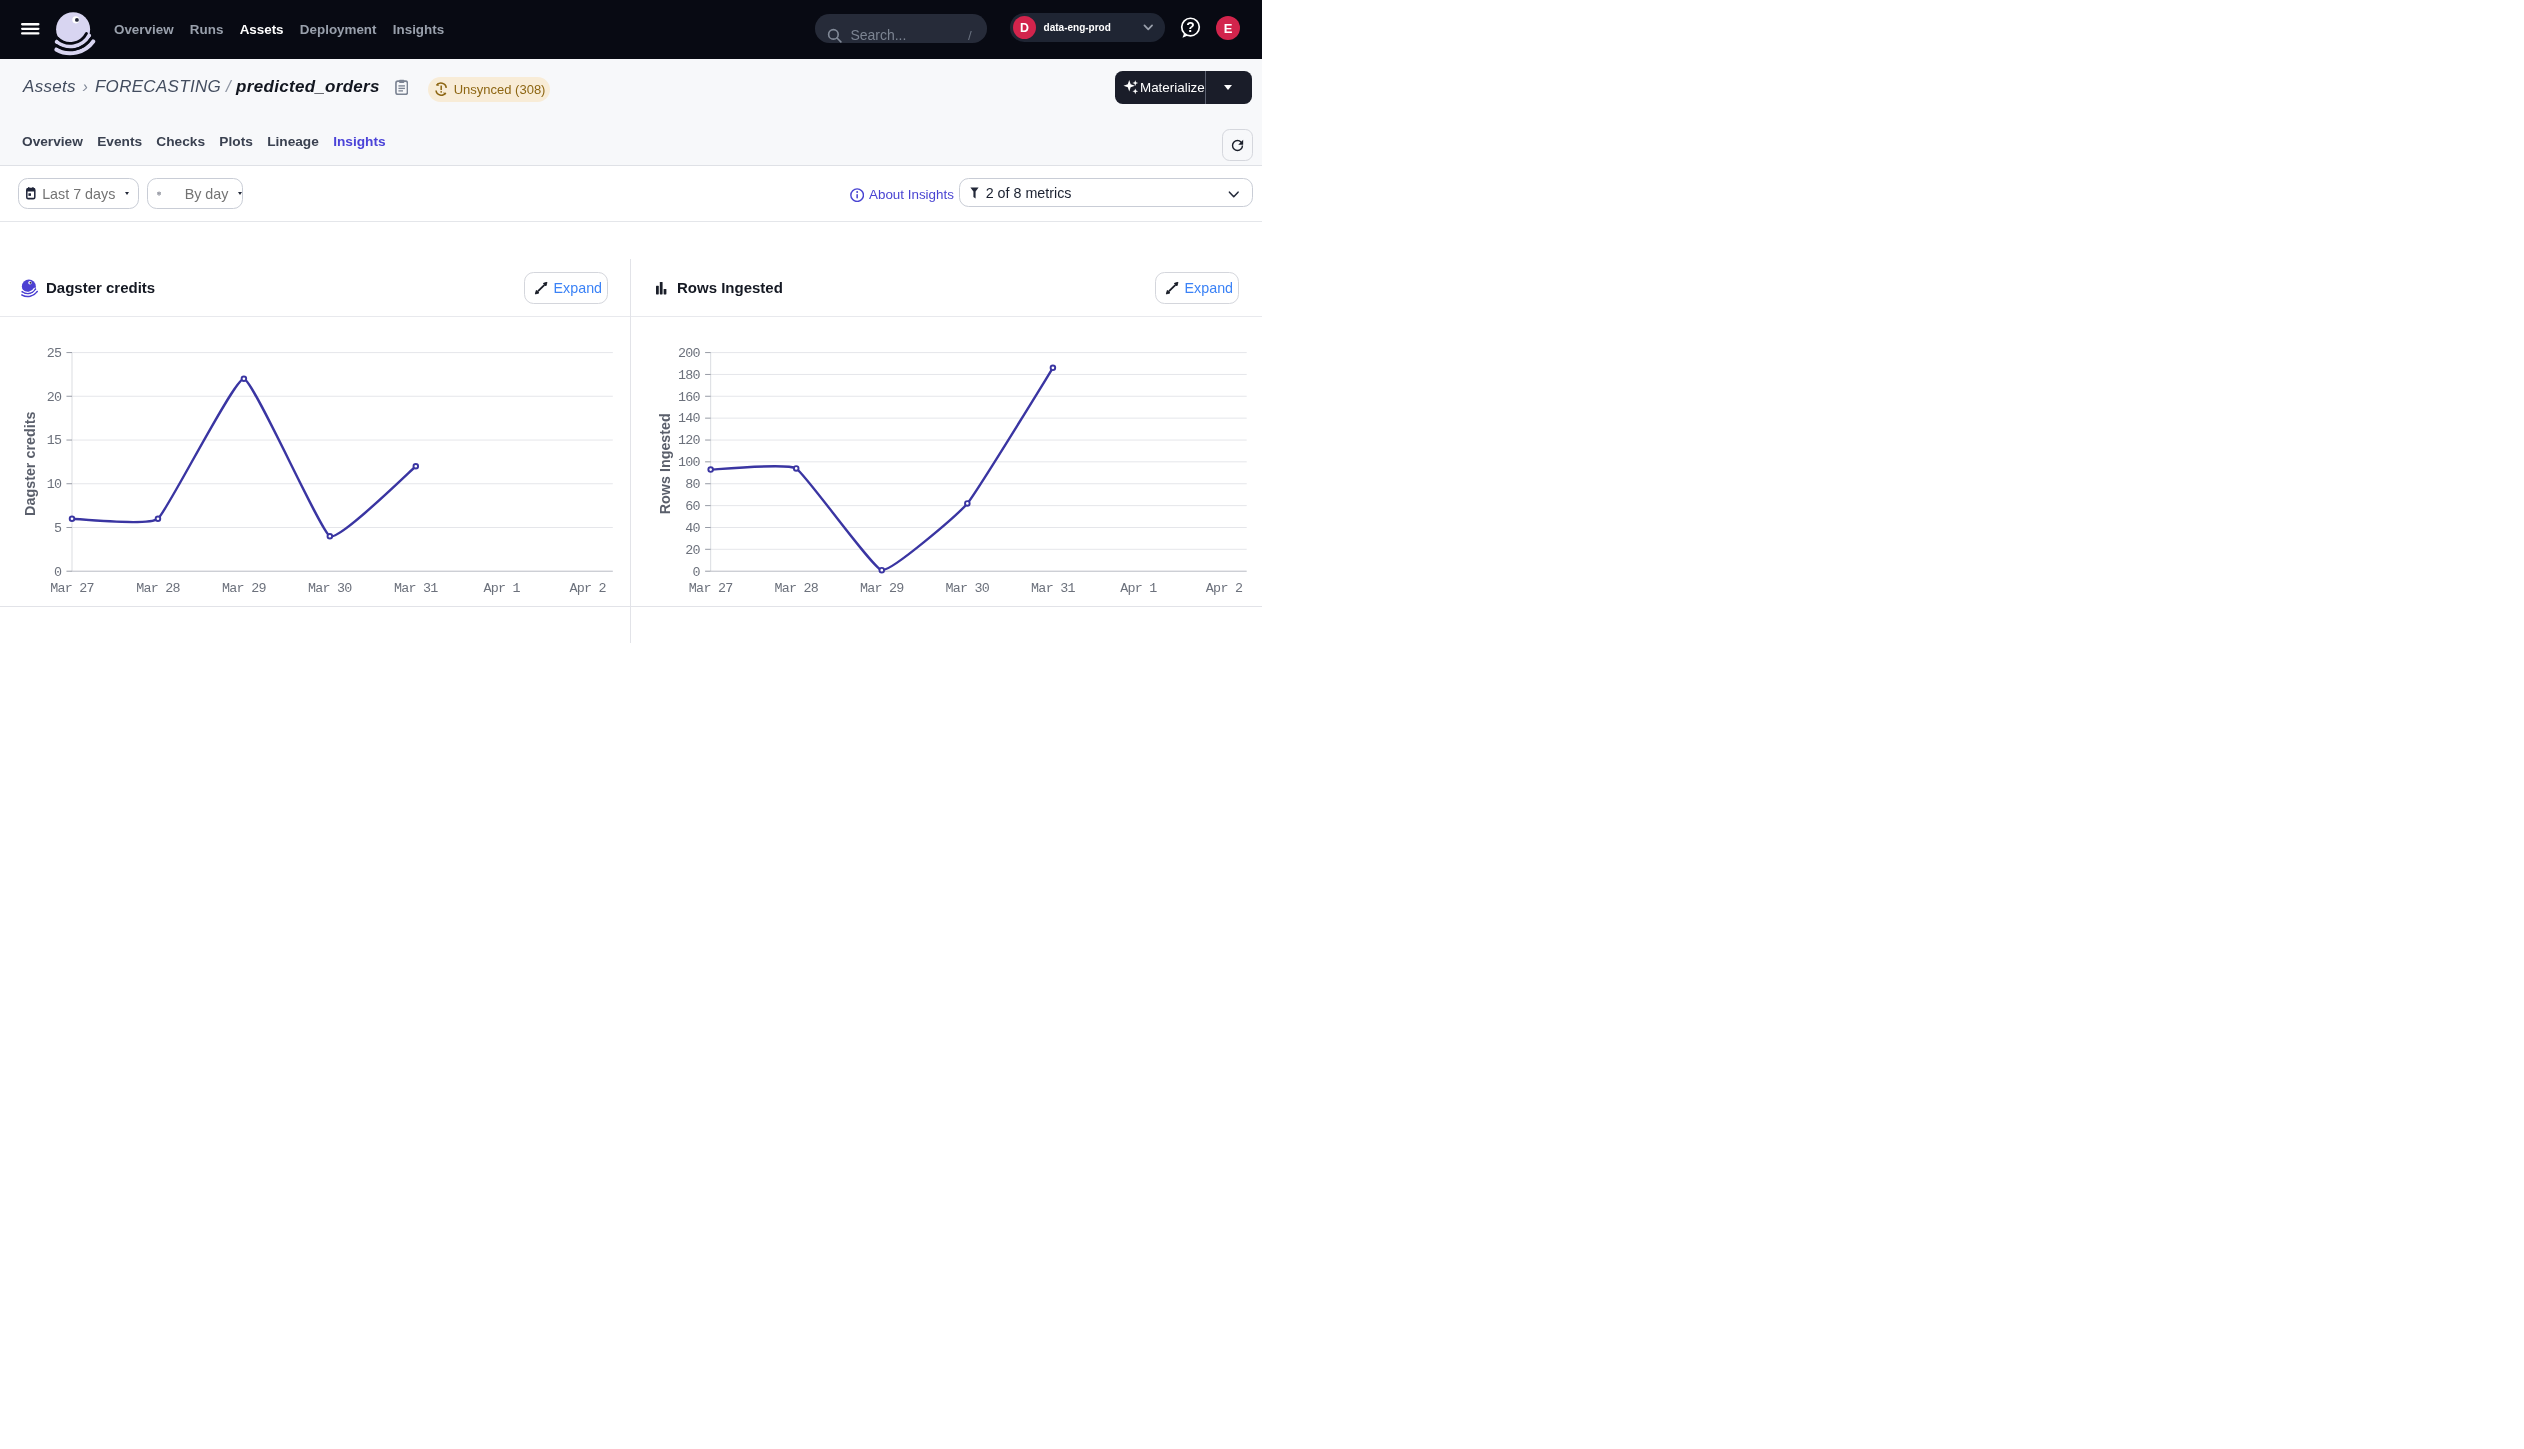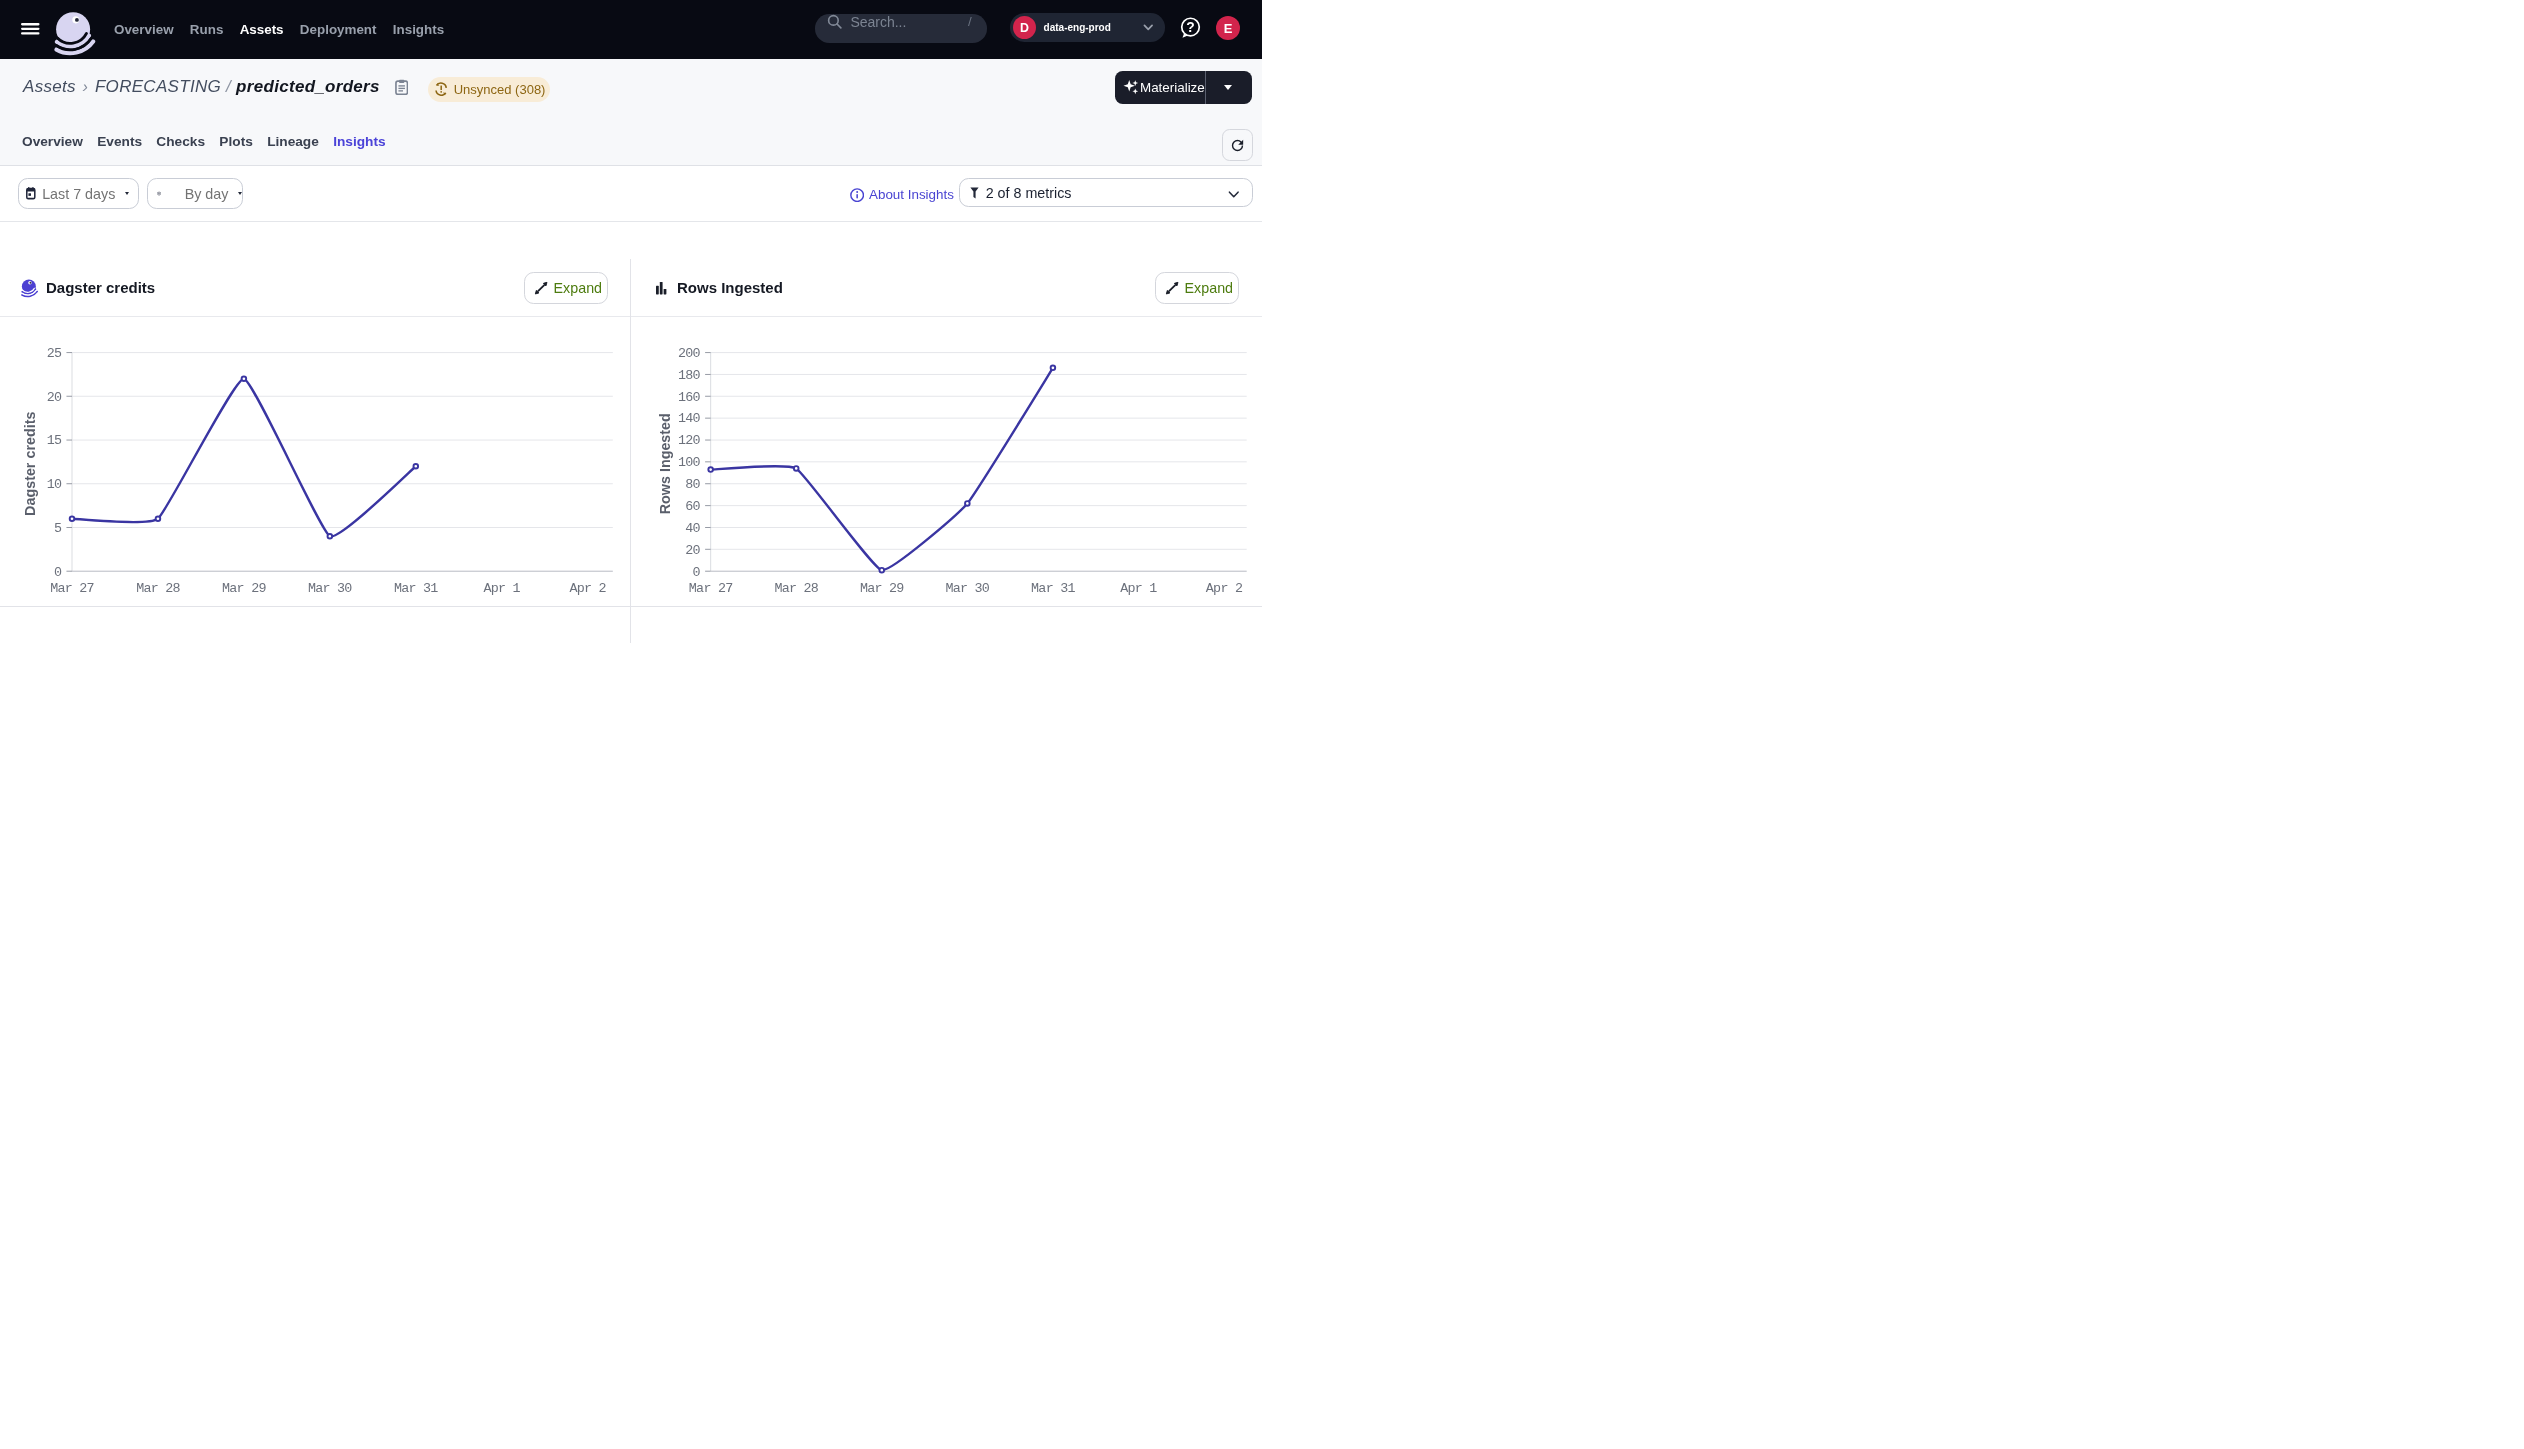--- a/index.html
+++ b/index.html
@@ -5,21 +5,21 @@
 * { margin:0; padding:0; box-sizing:border-box; }
 html,body { width:1262px; height:725px; overflow:hidden; background:#fff;
   font-family:"Liberation Sans", sans-serif; }
 .abs { position:absolute; }
 
 .nav { position:absolute; left:0; top:0; width:1262px; height:59px; background:#080a13; }
 .navlinks { position:absolute; left:114px; top:0; height:59px; display:flex; align-items:center; gap:16.3px;
   font-size:13.4px; font-weight:600; color:#99a0ac; }
 .navlinks .on { color:#fff; }
 .search { position:absolute; left:815px; top:14px; width:172px; height:29px; border-radius:14.3px;
-  background:#262b39; display:flex; align-items:flex-start; }
+  background:#262b39; display:flex; align-items:flex-end; }
 .search .txt { color:#7c8492; font-size:14px; margin-left:7.7px; }
 .search .slash { position:absolute; right:15.3px; color:#6a7280; font-size:13.4px; }
 .deploy { position:absolute; left:1010px; top:13.4px; width:155px; height:29px; border-radius:14.3px;
   background:#1f2533; display:flex; align-items:center; }
 .dcirc { width:23px; height:23px; border-radius:50%; background:#d2244c; margin-left:2.9px;
   display:flex; align-items:center; justify-content:center; color:#fff; font-size:12.4px; font-weight:700; }
 .deploy .lbl { color:#fff; font-size:10px; font-weight:600; margin-left:7.7px; }
 .avatar { position:absolute; left:1216px; top:16px; width:24px; height:24px; border-radius:50%;
   background:#d2244c; display:flex; align-items:center; justify-content:center;
   color:#fff; font-size:13px; font-weight:700; }
@@ -60,21 +60,21 @@
 
 .charts { position:absolute; left:0; top:223px; width:1262px; height:384px; background:#fff;
   border-bottom:1px solid #e2e3e8; }
 .panel { position:absolute; top:0; width:631px; height:384px;margin-top:36px; }
 .p1 { left:0; border-right:1px solid #e2e3e8; }
 .p2 { left:631px; }
 .phead { position:absolute; left:0; top:0; width:100%; height:58px; border-bottom:1px solid #e8e9ed; }
 .ptitle { position:absolute; left:46px; top:0; line-height:57px; font-size:15px; font-weight:700; color:#151923; }
 .expand { position:absolute; top:13.4px; width:84px; height:32px; border:1px solid #d4d6dc; border-radius:9.6px;
   background:#fff; display:flex; align-items:center; padding-left:8.6px; gap:5.7px;
-  font-size:14.3px; color:#4d7c0f; }
+  font-size:14.3px; color:#3b82f6; }
 .chart { position:absolute; left:0; top:58px; }
 .mono { font-family:"Liberation Mono", monospace; }
 </style>
 </head>
 <body>
 
 <div class="nav">
   <svg class="abs" style="left:21px;top:22.5px" width="19" height="12.4" viewBox="0 0 20 13">
     <rect x="0" y="0" width="19.5" height="2.5" rx="1.2" fill="#fff"></rect>
     <rect x="0" y="4.85" width="19.5" height="2.5" rx="1.2" fill="#fff"></rect>

